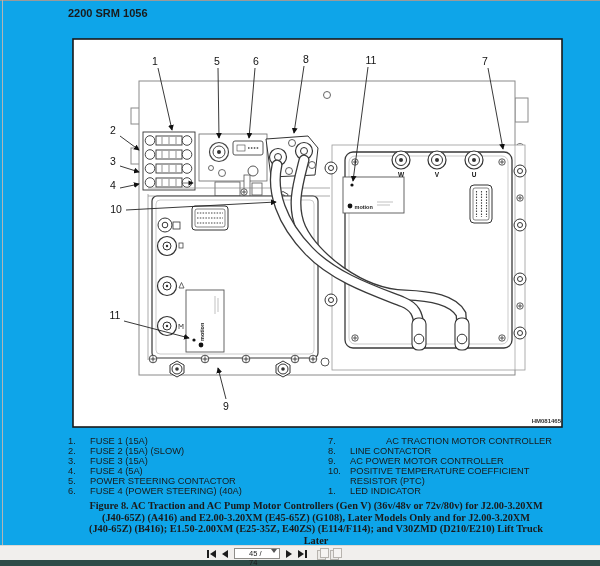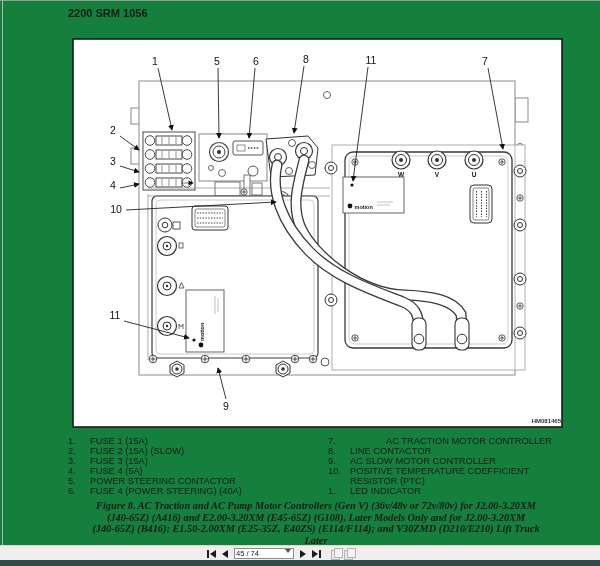--- a/index.html
+++ b/index.html
@@ -1,37 +1,37 @@
 <!DOCTYPE html>
 <html><head>
 <meta charset="utf-8">
 <style>
   html,body{margin:0;padding:0;background:#fff;}
-  #page{position:relative;width:600px;height:566px;background:#15803d;overflow:hidden;
+  #page{position:relative;width:600px;height:566px;background:#0ea5e9;overflow:hidden;
         font-family:"Liberation Sans",sans-serif;color:#1a1a1a;}
   .edge-top{position:absolute;left:0;top:0;width:600px;height:1px;background:#9a9a9a;}
   .edge-left{position:absolute;left:2px;top:0;width:1px;height:545px;background:#b4b4b4;}
   .hdr{position:absolute;top:7px;font-size:11px;font-weight:bold;white-space:nowrap;}
   .hdr-left{left:68px;}
   .hdr-right{right:34px;}
   #diagram{position:absolute;left:72px;top:38px;}
   .legend-row{position:absolute;font-size:9.3px;line-height:10px;white-space:nowrap;}
   .legend-num{position:absolute;left:0;top:0;}
   .cap{position:absolute;left:46px;width:540px;text-align:center;
-       font-family:"Liberation Serif",serif;font-style:italic;font-weight:bold;
+       font-family:"Liberation Serif",serif;font-weight:bold;
        font-size:10.3px;white-space:nowrap;}
   #toolbar{position:absolute;left:0;top:545px;width:600px;height:15px;background:#f1efed;
            border-top:1px solid #dbd8d4;box-sizing:border-box;z-index:5;}
   #navrow{position:absolute;left:207px;top:2px;height:11px;display:flex;align-items:center;gap:6px;}
   .tri-l{width:0;height:0;border-top:4px solid transparent;border-bottom:4px solid transparent;border-right:6px solid #1c1c1c;}
   .tri-r{width:0;height:0;border-top:4px solid transparent;border-bottom:4px solid transparent;border-left:6px solid #1c1c1c;}
   .nbar{width:2px;height:8px;background:#1c1c1c;}
   .navbtn{display:flex;align-items:center;gap:1px;cursor:default;}
-  #combo{display:flex;width:60px;height:11px;background:#fff;
-         border:1px solid #8f8d89;box-sizing:border-box;font-size:7.5px;padding-left:1px;}
+  #combo{display:flex;width:46px;height:11px;background:#fff;
+         border:1px solid #8f8d89;box-sizing:border-box;font-size:7.5px;padding-left:14px;}
   #combo .val{flex:1;line-height:9px;}
   .caret{width:0;height:0;border-left:3px solid transparent;border-right:3px solid transparent;border-top:4px solid #555;margin-right:2px;}
   .pgicons{display:flex;gap:3px;margin-left:4px;}
   .pgicon{position:relative;width:10px;height:11px;}
   .pgicon .p1{position:absolute;left:0;top:2px;width:7px;height:8px;border:1px solid #b7b3ae;background:#eceae7;}
   .pgicon .p2{position:absolute;left:3px;top:0;width:7px;height:8px;border:1px solid #b7b3ae;background:#f6f4f2;}
   #accentbar{position:absolute;left:0;top:560px;width:600px;height:6px;background:#2d4c48;}
   svg text{font-family:"Liberation Sans",sans-serif;}
 </style>
 </head>
@@ -332,21 +332,21 @@
     <div class="legend-row" style="left:328px;top:436px;">
         <span class="legend-num">7.</span>
         <span style="position:absolute;left:22px;margin-left:36px;">AC TRACTION MOTOR CONTROLLER</span>
       </div>
     <div class="legend-row" style="left:328px;top:446px;">
         <span class="legend-num">8.</span>
         <span style="position:absolute;left:22px;">LINE CONTACTOR</span>
       </div>
     <div class="legend-row" style="left:328px;top:456px;">
         <span class="legend-num">9.</span>
-        <span style="position:absolute;left:22px;">AC SLOW MOTOR CONTROLLER</span>
+        <span style="position:absolute;left:22px;">AC POWER MOTOR CONTROLLER</span>
       </div>
     <div class="legend-row" style="left:328px;top:466px;">
         <span class="legend-num">10.</span>
         <span style="position:absolute;left:22px;">POSITIVE TEMPERATURE COEFFICIENT</span>
       </div>
     <div class="legend-row" style="left:328px;top:476px;">
         <span style="position:absolute;left:22px;text-align:right;">RESISTOR (PTC)</span>
       </div>
     <div class="legend-row" style="left:328px;top:486px;">
         <span class="legend-num">1.</span>

